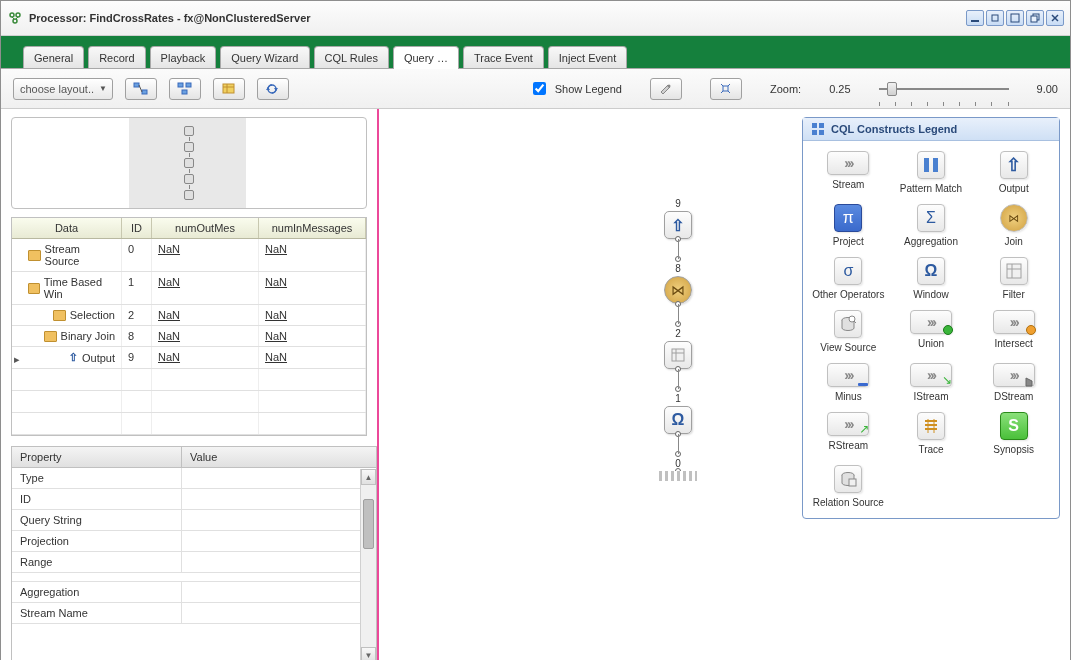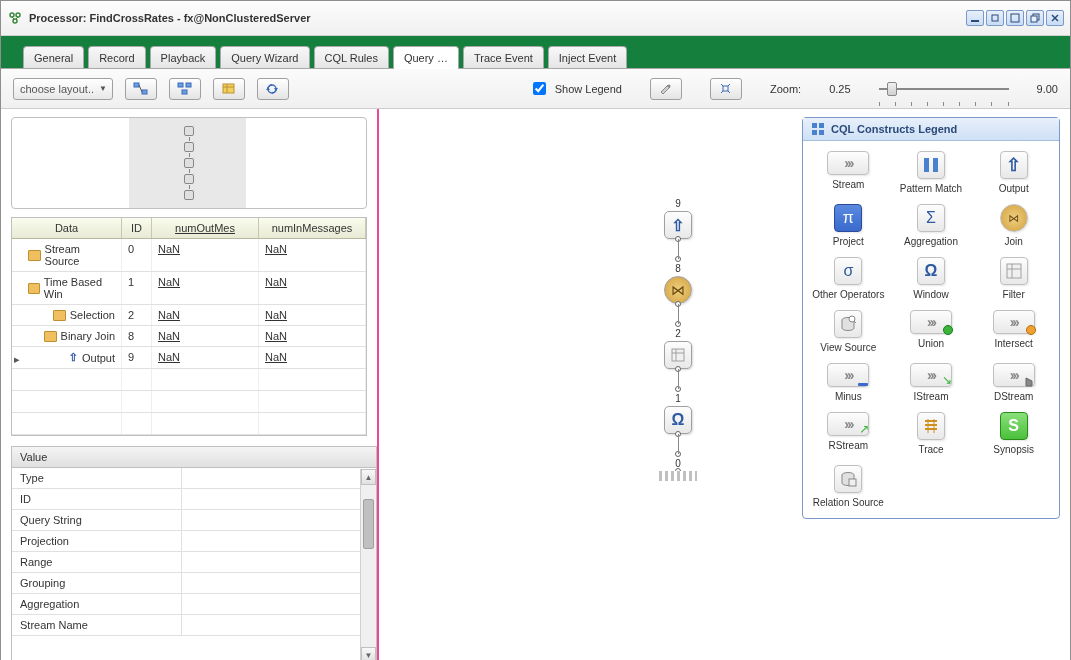--- a/index.html
+++ b/index.html
@@ -241,21 +241,21 @@
             <div class="mini-node"></div>
               <div class="mini-link"></div>
             <div class="mini-node"></div>
           </div>
         </div>
 
         <div class="data-table">
           <div class="table-head">
             <div class="th data">Data</div>
             <div class="th id">ID</div>
-            <div class="th num" style="white-space:nowrap;overflow:hidden;text-decoration:underline;">numOutMes</div>
+            <div class="th num" style="white-space:nowrap;overflow:hidden;">numOutMes</div>
             <div class="th num">numInMessages</div>
           </div>
           <div id="data-rows">
               <div class="trow">
                 <div class="td data first-cell">
                   <span class="folder-icon"></span>
                   <span>Stream Source</span>
                 </div>
                 <div class="td id">0</div>
                 <div class="td num">NaN</div>
@@ -313,20 +313,21 @@
           <div class="trow empty">
               <div class="td data"></div>
               <div class="td id"></div>
               <div class="td num"></div>
               <div class="td num"></div>
             </div>
         </div>
 
         <div class="prop-table">
           <div class="prop-head">
+            <div class="ph prop">Property</div>
             <div class="ph val">Value</div>
           </div>
           <div class="prop-body" id="prop-rows">
               <div class="prow">
                 <div class="pd prop">Type</div>
                 <div class="pd val"></div>
               </div>
               <div class="prow">
                 <div class="pd prop">ID</div>
                 <div class="pd val"></div>
@@ -337,21 +338,20 @@
               </div>
               <div class="prow">
                 <div class="pd prop">Projection</div>
                 <div class="pd val"></div>
               </div>
               <div class="prow">
                 <div class="pd prop">Range</div>
                 <div class="pd val"></div>
               </div>
               <div class="prow">
-                <div class="pd prop">Grouping</div>
                 <div class="pd val"></div>
               </div>
               <div class="prow">
                 <div class="pd prop">Aggregation</div>
                 <div class="pd val"></div>
               </div>
               <div class="prow">
                 <div class="pd prop">Stream Name</div>
                 <div class="pd val"></div>
               </div>

